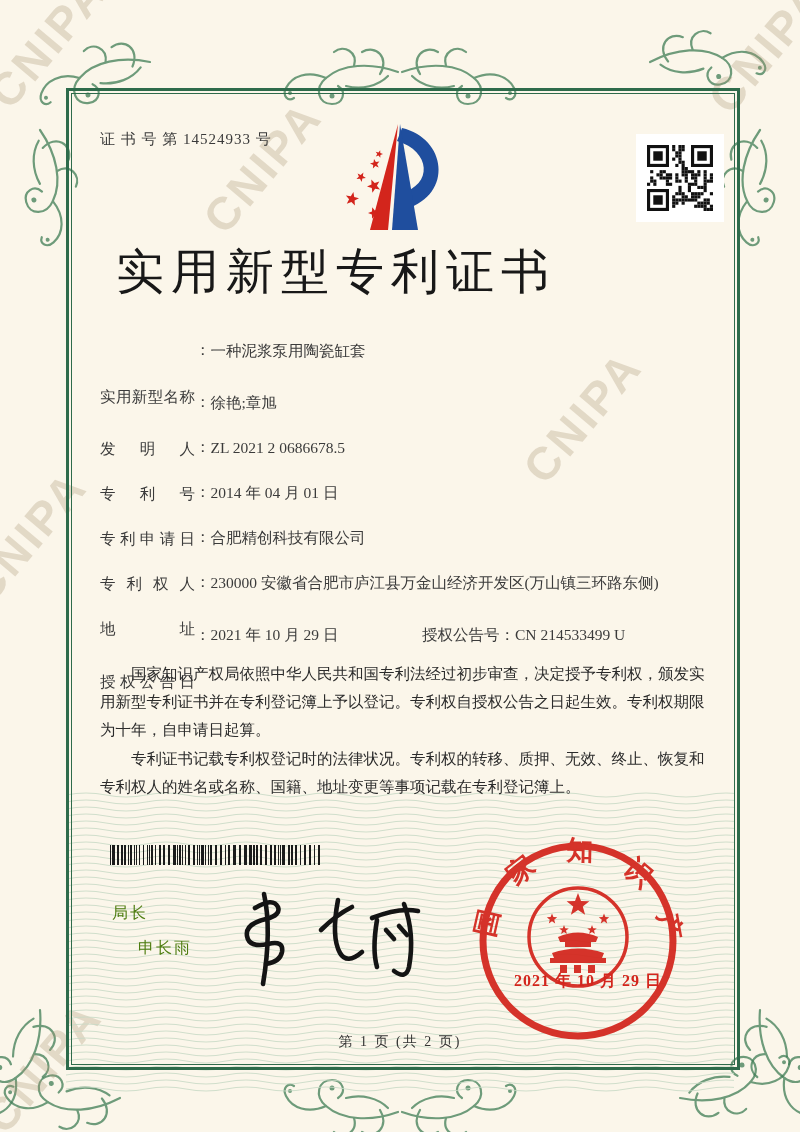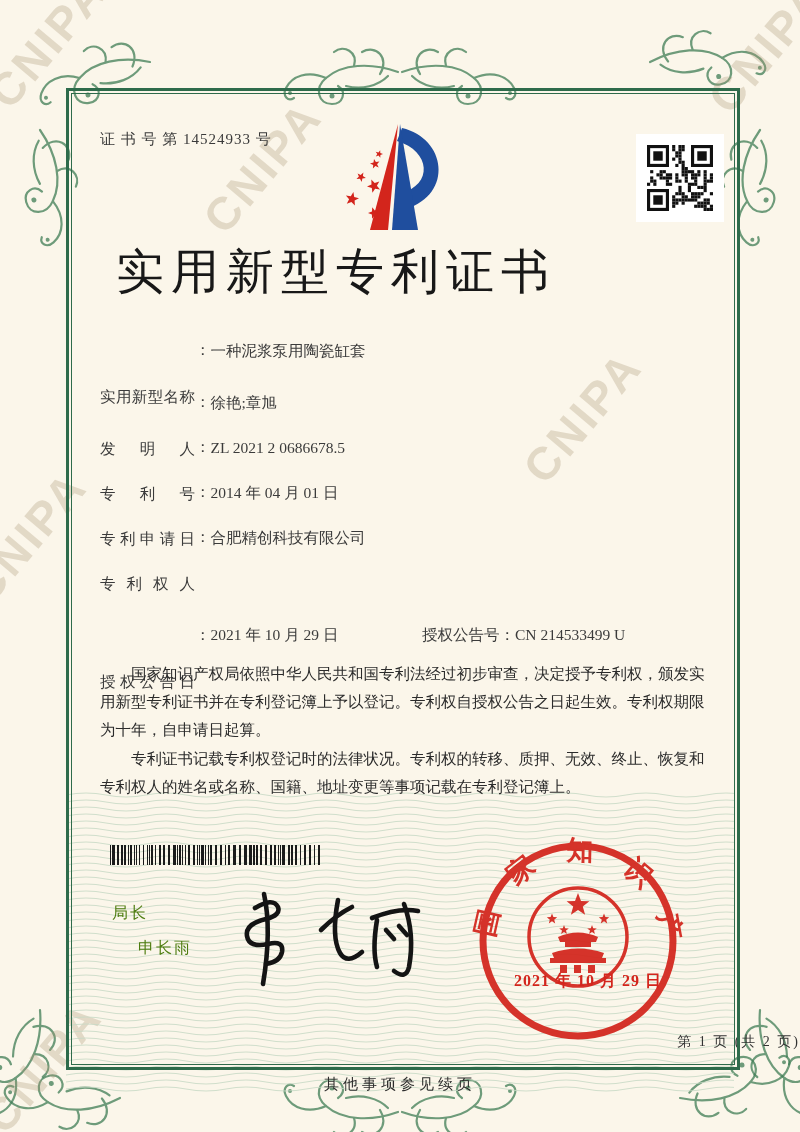--- a/index.html
+++ b/index.html
@@ -50,21 +50,21 @@
   
   .barcode{position:absolute; left:110px; top:845px; z-index:2;}
   .signer{position:absolute; left:112px; z-index:2; font-size:16px; letter-spacing:2px; color:#4d7c0f;}
   .signer-title{top:903px;} .signer-name{top:938px;margin-left:26px;}
   .signature{position:absolute; left:225px; top:888px; z-index:2;}
   .seal{position:absolute; left:468px; top:833px; z-index:3; opacity:.93;}
   .seal-date{
     position:absolute; left:498px; top:971px; width:180px; z-index:3;
     color:#d3251c; font-size:16px; font-weight:bold; letter-spacing:1px; text-align:center;
   }
-  .footer-page{position:absolute; left:0; top:1033px; width:800px; text-align:right; z-index:2;
+  .footer-page{position:absolute; left:0; top:1033px; width:800px; text-align:center; z-index:2;
     font-size:14px; letter-spacing:2px; color:#333;}
   .cont-note{position:absolute; left:0; top:1075px; width:800px; text-align:center; z-index:2;
     font-size:15px; letter-spacing:4px; color:#2b2b2b;}
 </style>
 </head>
 <body>
 
 <div class="page">
 
   <svg class="deco-svg" width="800" height="1132" aria-hidden="true">
@@ -306,20 +306,23 @@
   </div>
   <div class="frow" style="top:437px">
     <span class="flabel">专利号</span><span class="fcolon">：</span><span class="fvalue">ZL 2021 2 0686678.5</span>
   </div>
   <div class="frow" style="top:482px">
     <span class="flabel">专利申请日</span><span class="fcolon">：</span><span class="fvalue">2014 年 04 月 01 日</span>
   </div>
   <div class="frow" style="top:527px">
     <span class="flabel">专利权人</span><span class="fcolon">：</span><span class="fvalue">合肥精创科技有限公司</span>
   </div>
+  <div class="frow" style="top:572px">
+    <span class="flabel">地址</span><span class="fcolon">：</span><span class="fvalue">230000 安徽省合肥市庐江县万金山经济开发区(万山镇三环路东侧)</span>
+  </div>
   <div class="frow" style="top:625px">
     <span class="flabel">授权公告日</span><span class="fcolon">：</span><span>2021 年 10 月 29 日</span>
     <span class="grant-right">
       <span>授权公告号</span><span>：</span><span>CN 214533499 U</span>
     </span>
   </div>
 
   <div class="body-text">
     <p>国家知识产权局依照中华人民共和国专利法经过初步审查，决定授予专利权，颁发实用新型专利证书并在专利登记簿上予以登记。专利权自授权公告之日起生效。专利权期限为十年，自申请日起算。</p>
     <p>专利证书记载专利权登记时的法律状况。专利权的转移、质押、无效、终止、恢复和专利权人的姓名或名称、国籍、地址变更等事项记载在专利登记簿上。</p>
@@ -423,15 +426,14 @@
       <path d="M84 120 Q110 111 136 120 L134 125 L86 125 Z"></path>
       <rect x="82" y="125" width="56" height="5"></rect>
       <rect x="92" y="132" width="7" height="8"></rect>
       <rect x="106" y="132" width="7" height="8"></rect>
       <rect x="120" y="132" width="7" height="8"></rect>
     </g>
   </svg>
   <div class="seal-date">2021 年 10 月 29 日</div>
 
   <div class="footer-page">第 1 页 (共 2 页)</div>
-  <div class="cont-note">其他事项参见续页</div>
 
 </div>
 
 </body></html>

